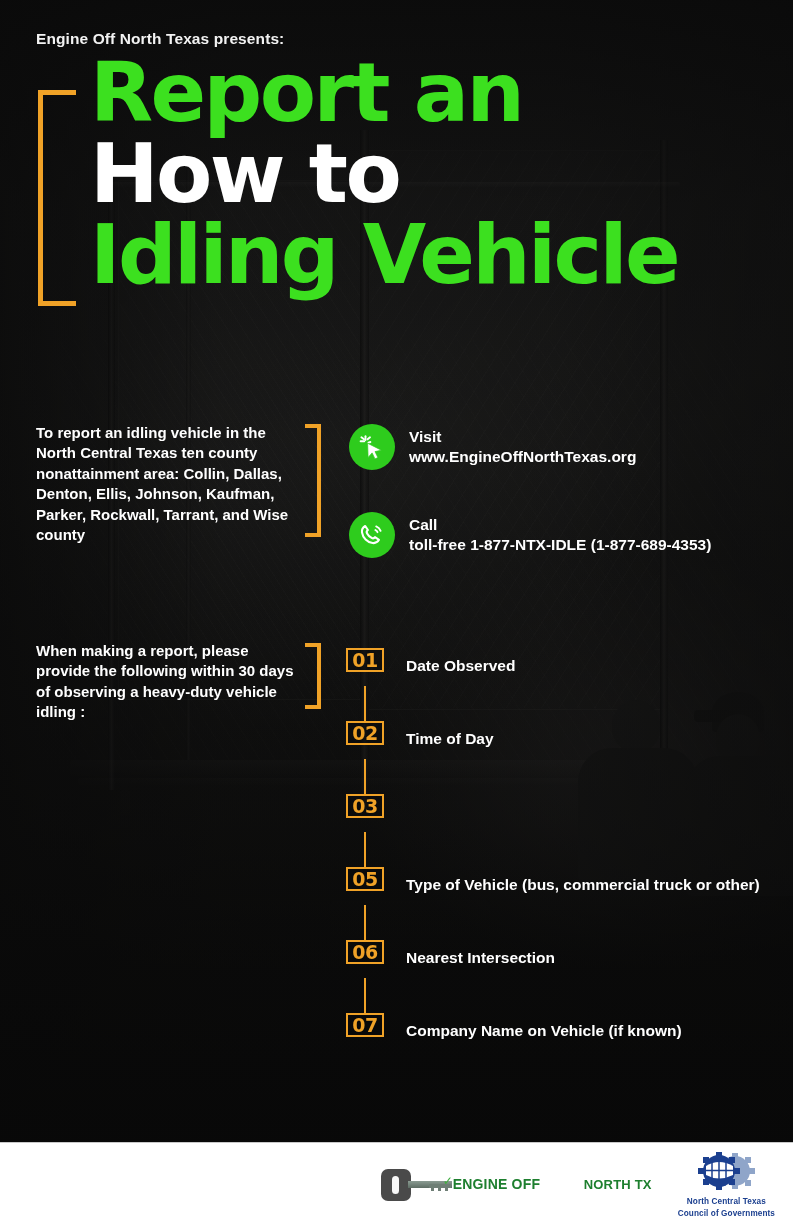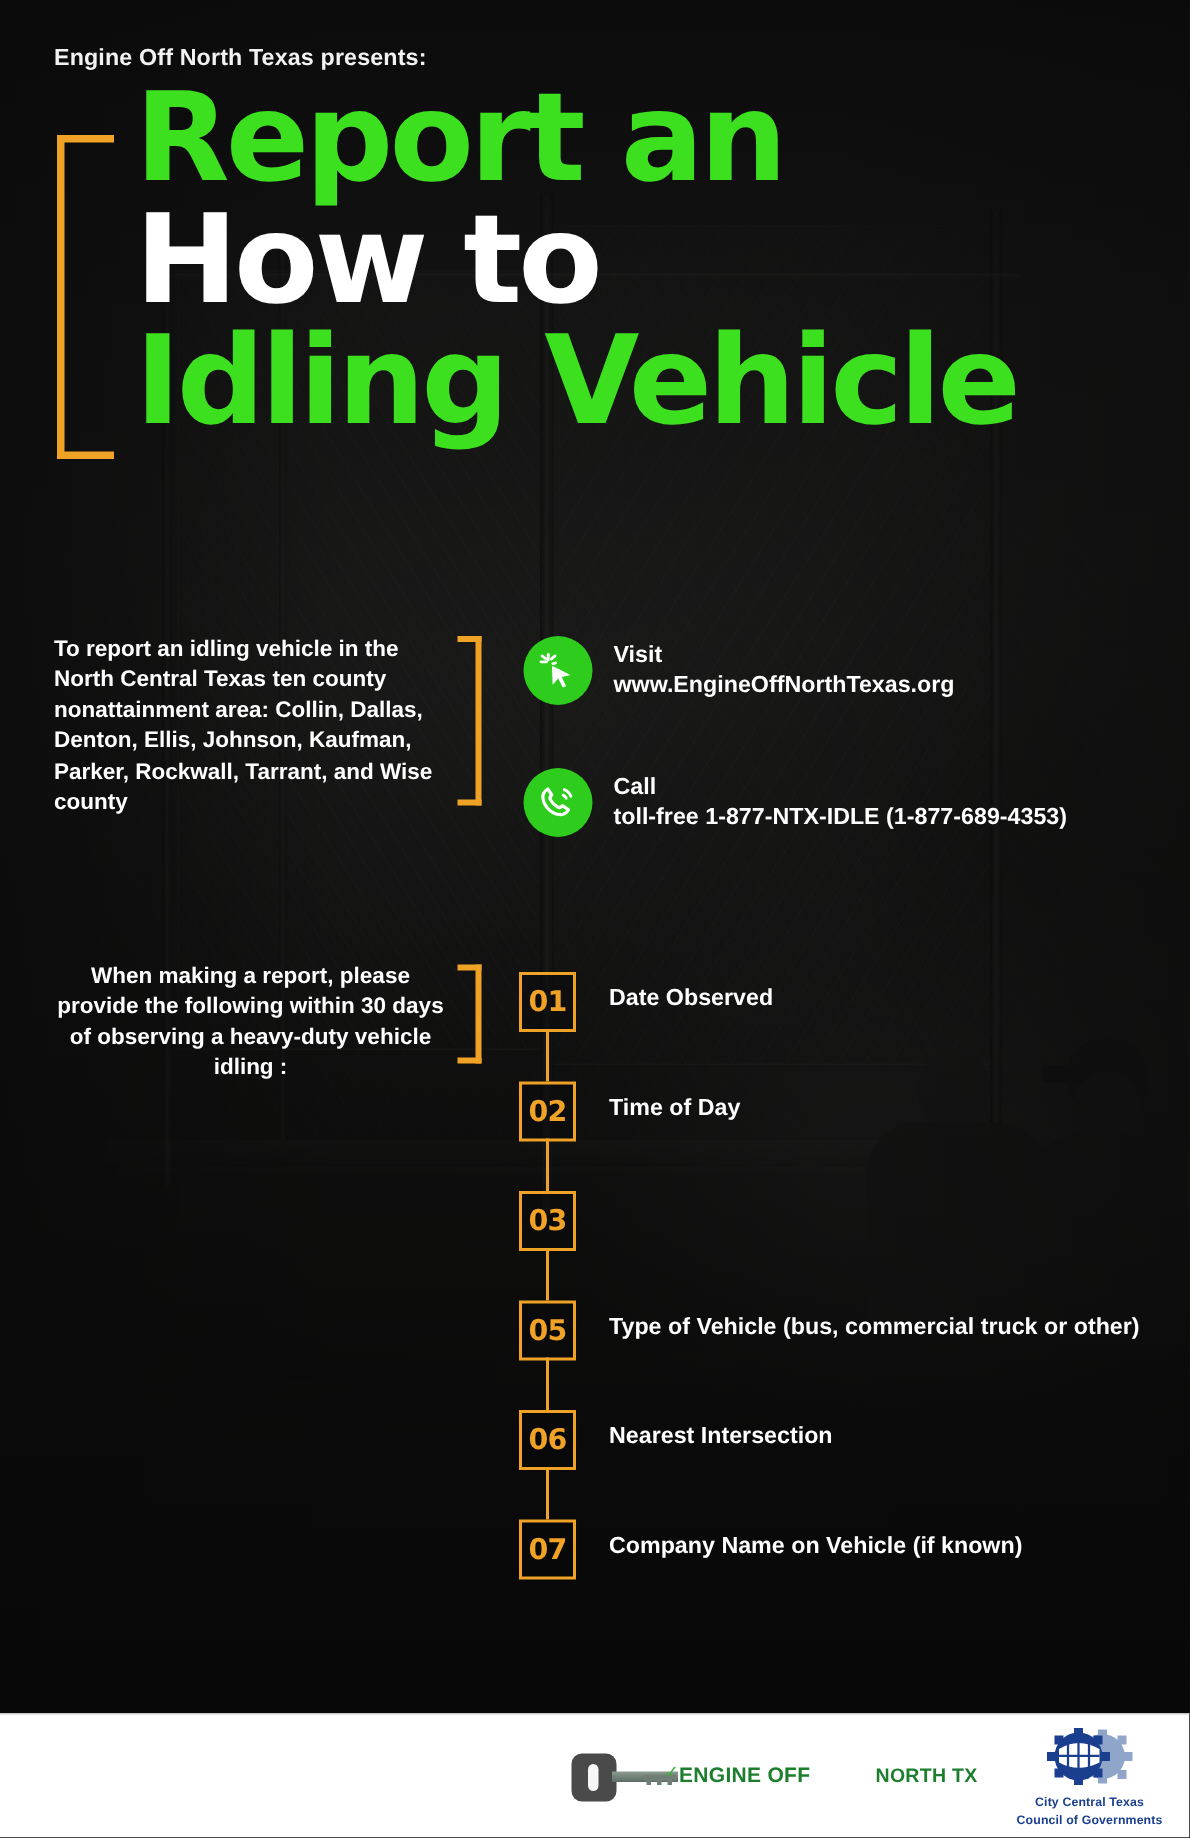--- a/index.html
+++ b/index.html
@@ -143,21 +143,20 @@
   }
   .contact-label { display:block; }
   .contact-value { display:block; }
 
   
   #steps-intro {
     position:absolute; left:36px; top:641px;
     width:262px;
     font-size:15px; font-weight:bold; color:#ffffff;
     line-height:1.36;
-    text-align:center;
   }
   #steps-bracket {
     position:absolute; left:305px; top:643px;
     width:16px; height:66px;
     border:4px solid #f0a227;
     border-left:none;
   }
   #steps {
     position:absolute; left:340px; top:648px; width:453px;
   }
@@ -173,21 +172,21 @@
     display:flex; justify-content:center;
   }
   .step-connector {
     position:absolute;
     left:50%; margin-left:-1px;
     top:38px; height:35px; width:2px;
     background:#f0a227;
   }
   .step:last-child .step-connector { display:none; }
   .step-box {
-    width:38px; height:40px;
+    width:38px; height:24px;
     border:2px solid #f0a227;
     background:rgba(8,8,8,.35);
     display:flex; align-items:center; justify-content:center;
     font-family:"DejaVu Sans", sans-serif;
     font-weight:bold; font-size:19px;
     color:#f0a227;
     letter-spacing:-.5px;
   }
   .step-label {
     flex:1 1 auto;
@@ -455,20 +454,20 @@
               <path d="M11 14 Q24 6 38 14 L38 23 Q24 30 11 23 Z" fill="#ffffff"></path>
               <g stroke="#1b3f8f" stroke-width="1.5">
                 <line x1="17" y1="10" x2="17" y2="27"></line>
                 <line x1="24" y1="8.5" x2="24" y2="28.5"></line>
                 <line x1="31" y1="10" x2="31" y2="27"></line>
                 <line x1="11" y1="18.5" x2="38" y2="18.5"></line>
               </g>
             </g>
           </svg>
         </span>
-        <span class="nctcog-line">City Central Texas</span>
+        <span class="nctcog-line">North Central Texas</span>
         <span class="nctcog-line">Council of Governments</span>
       </div>
 
     </div>
   </div>
 
 </div>
 
 </body></html>

